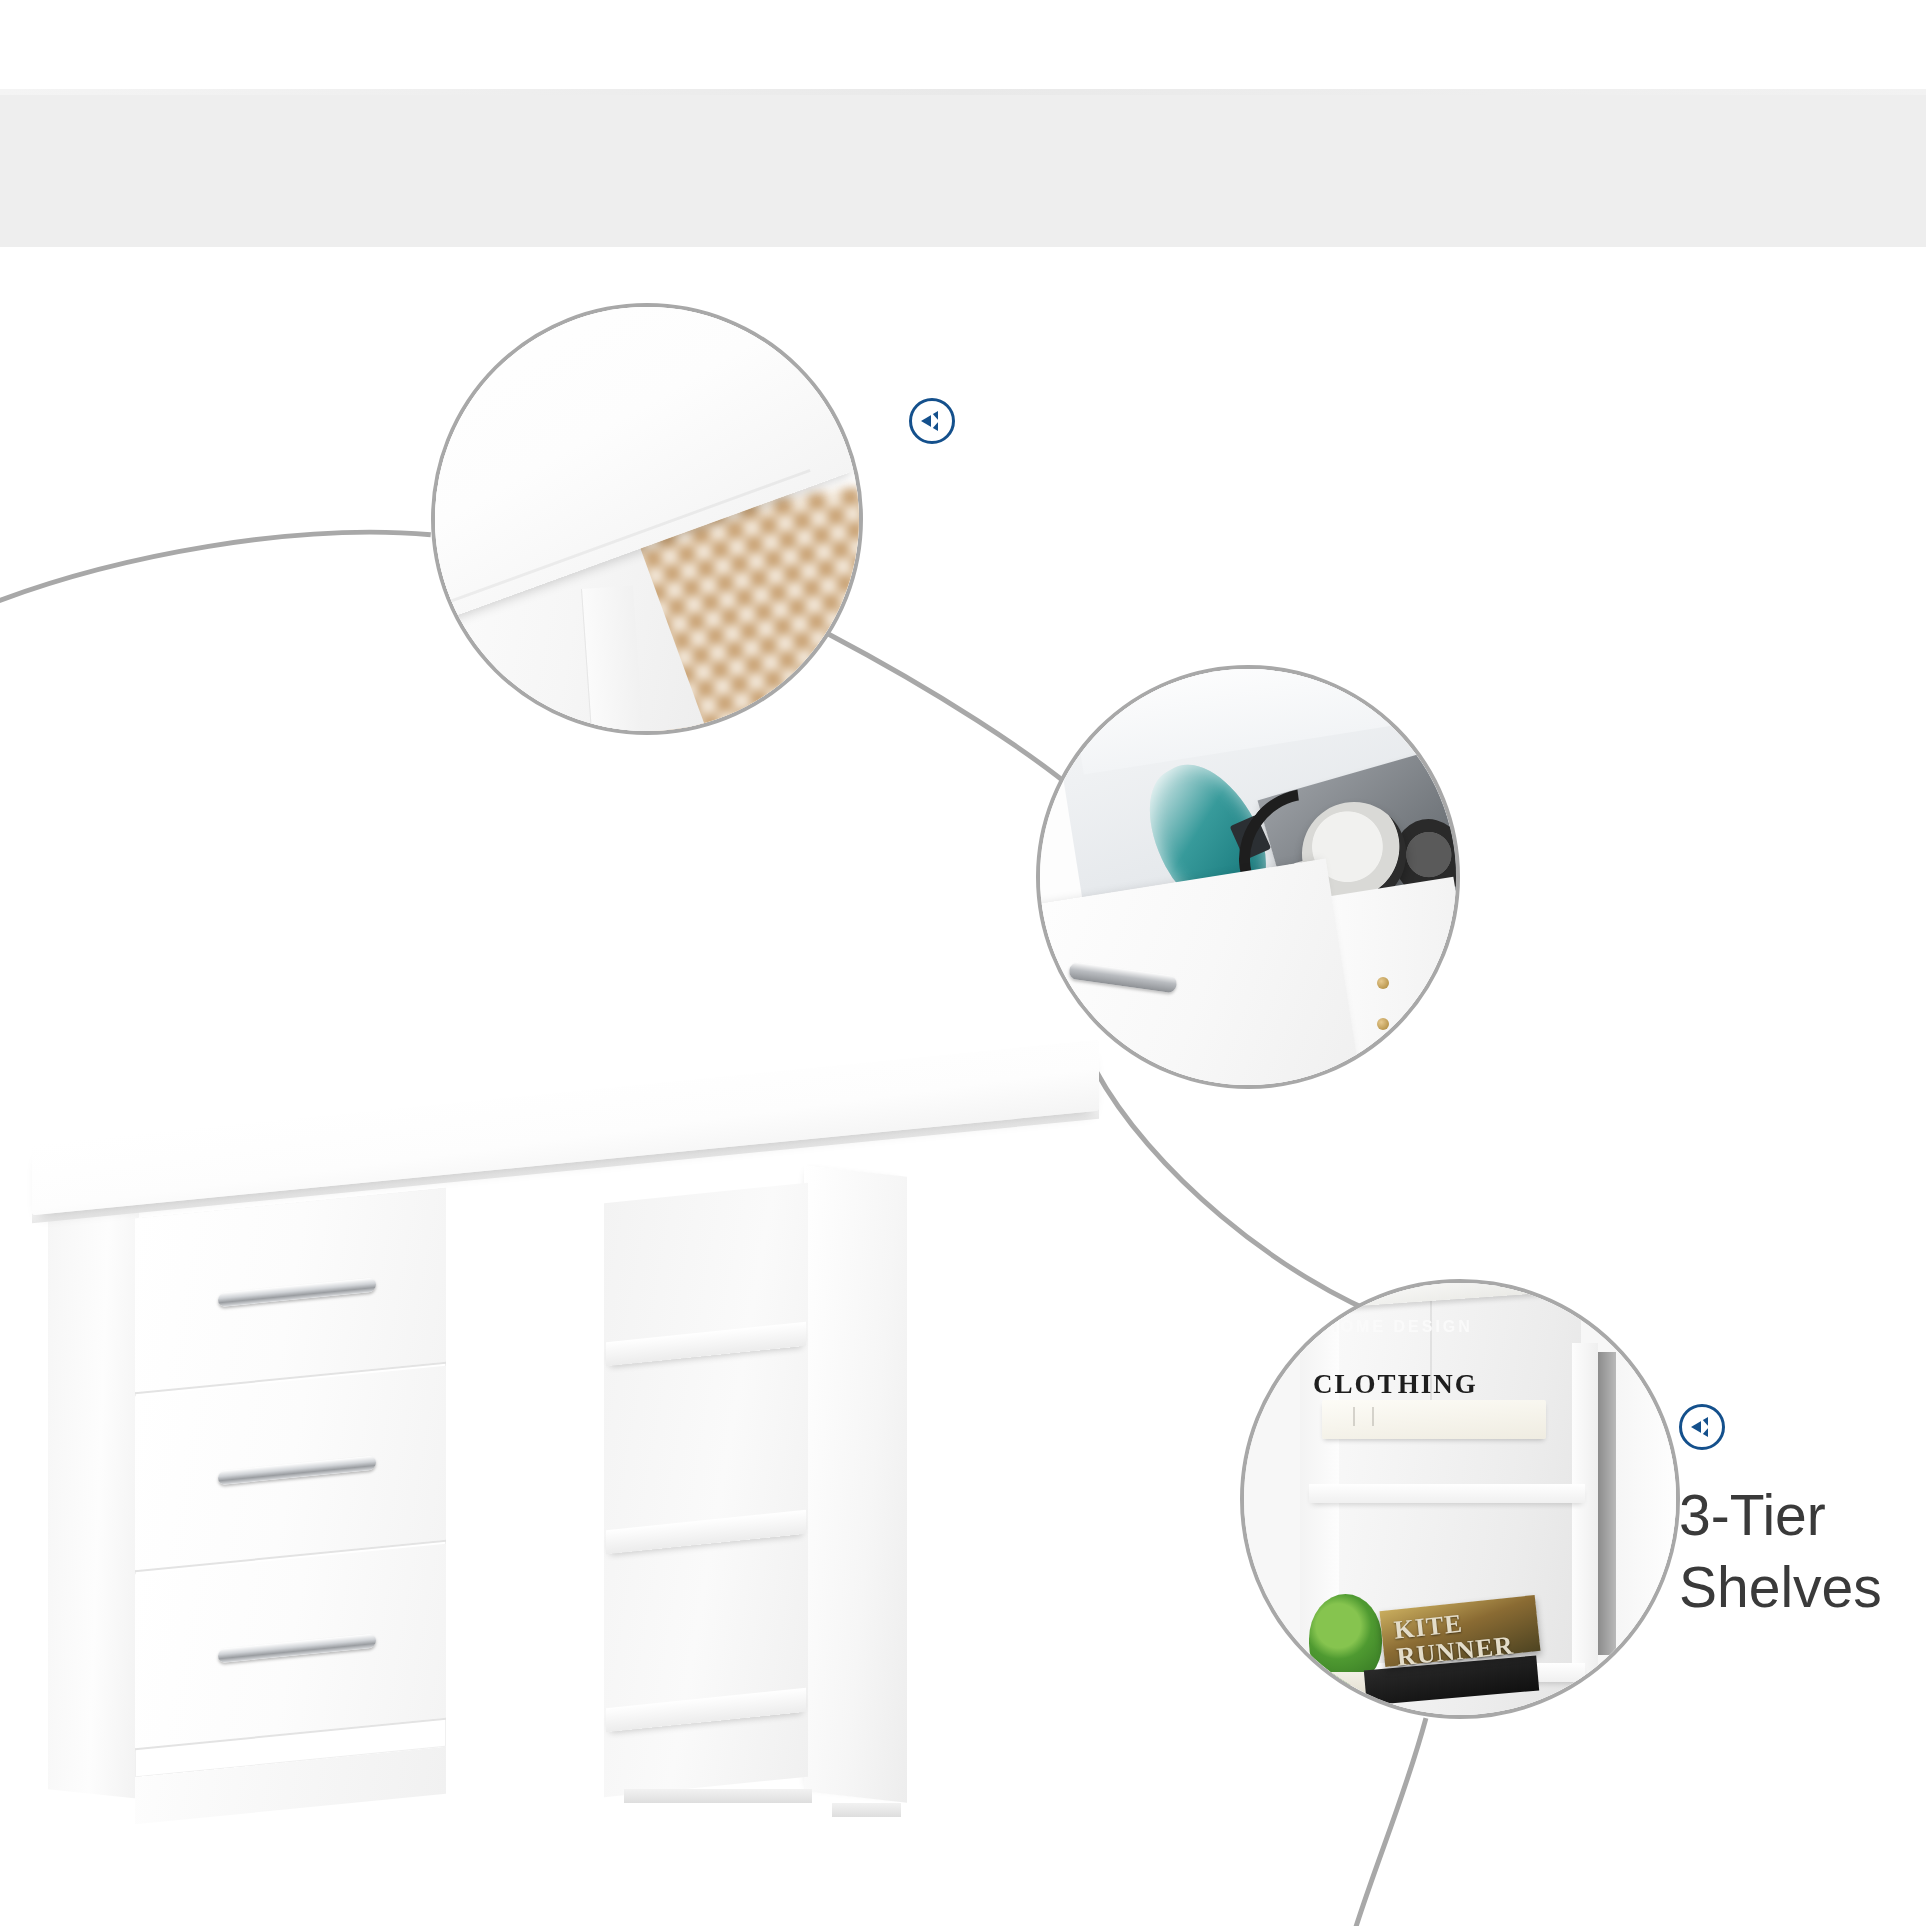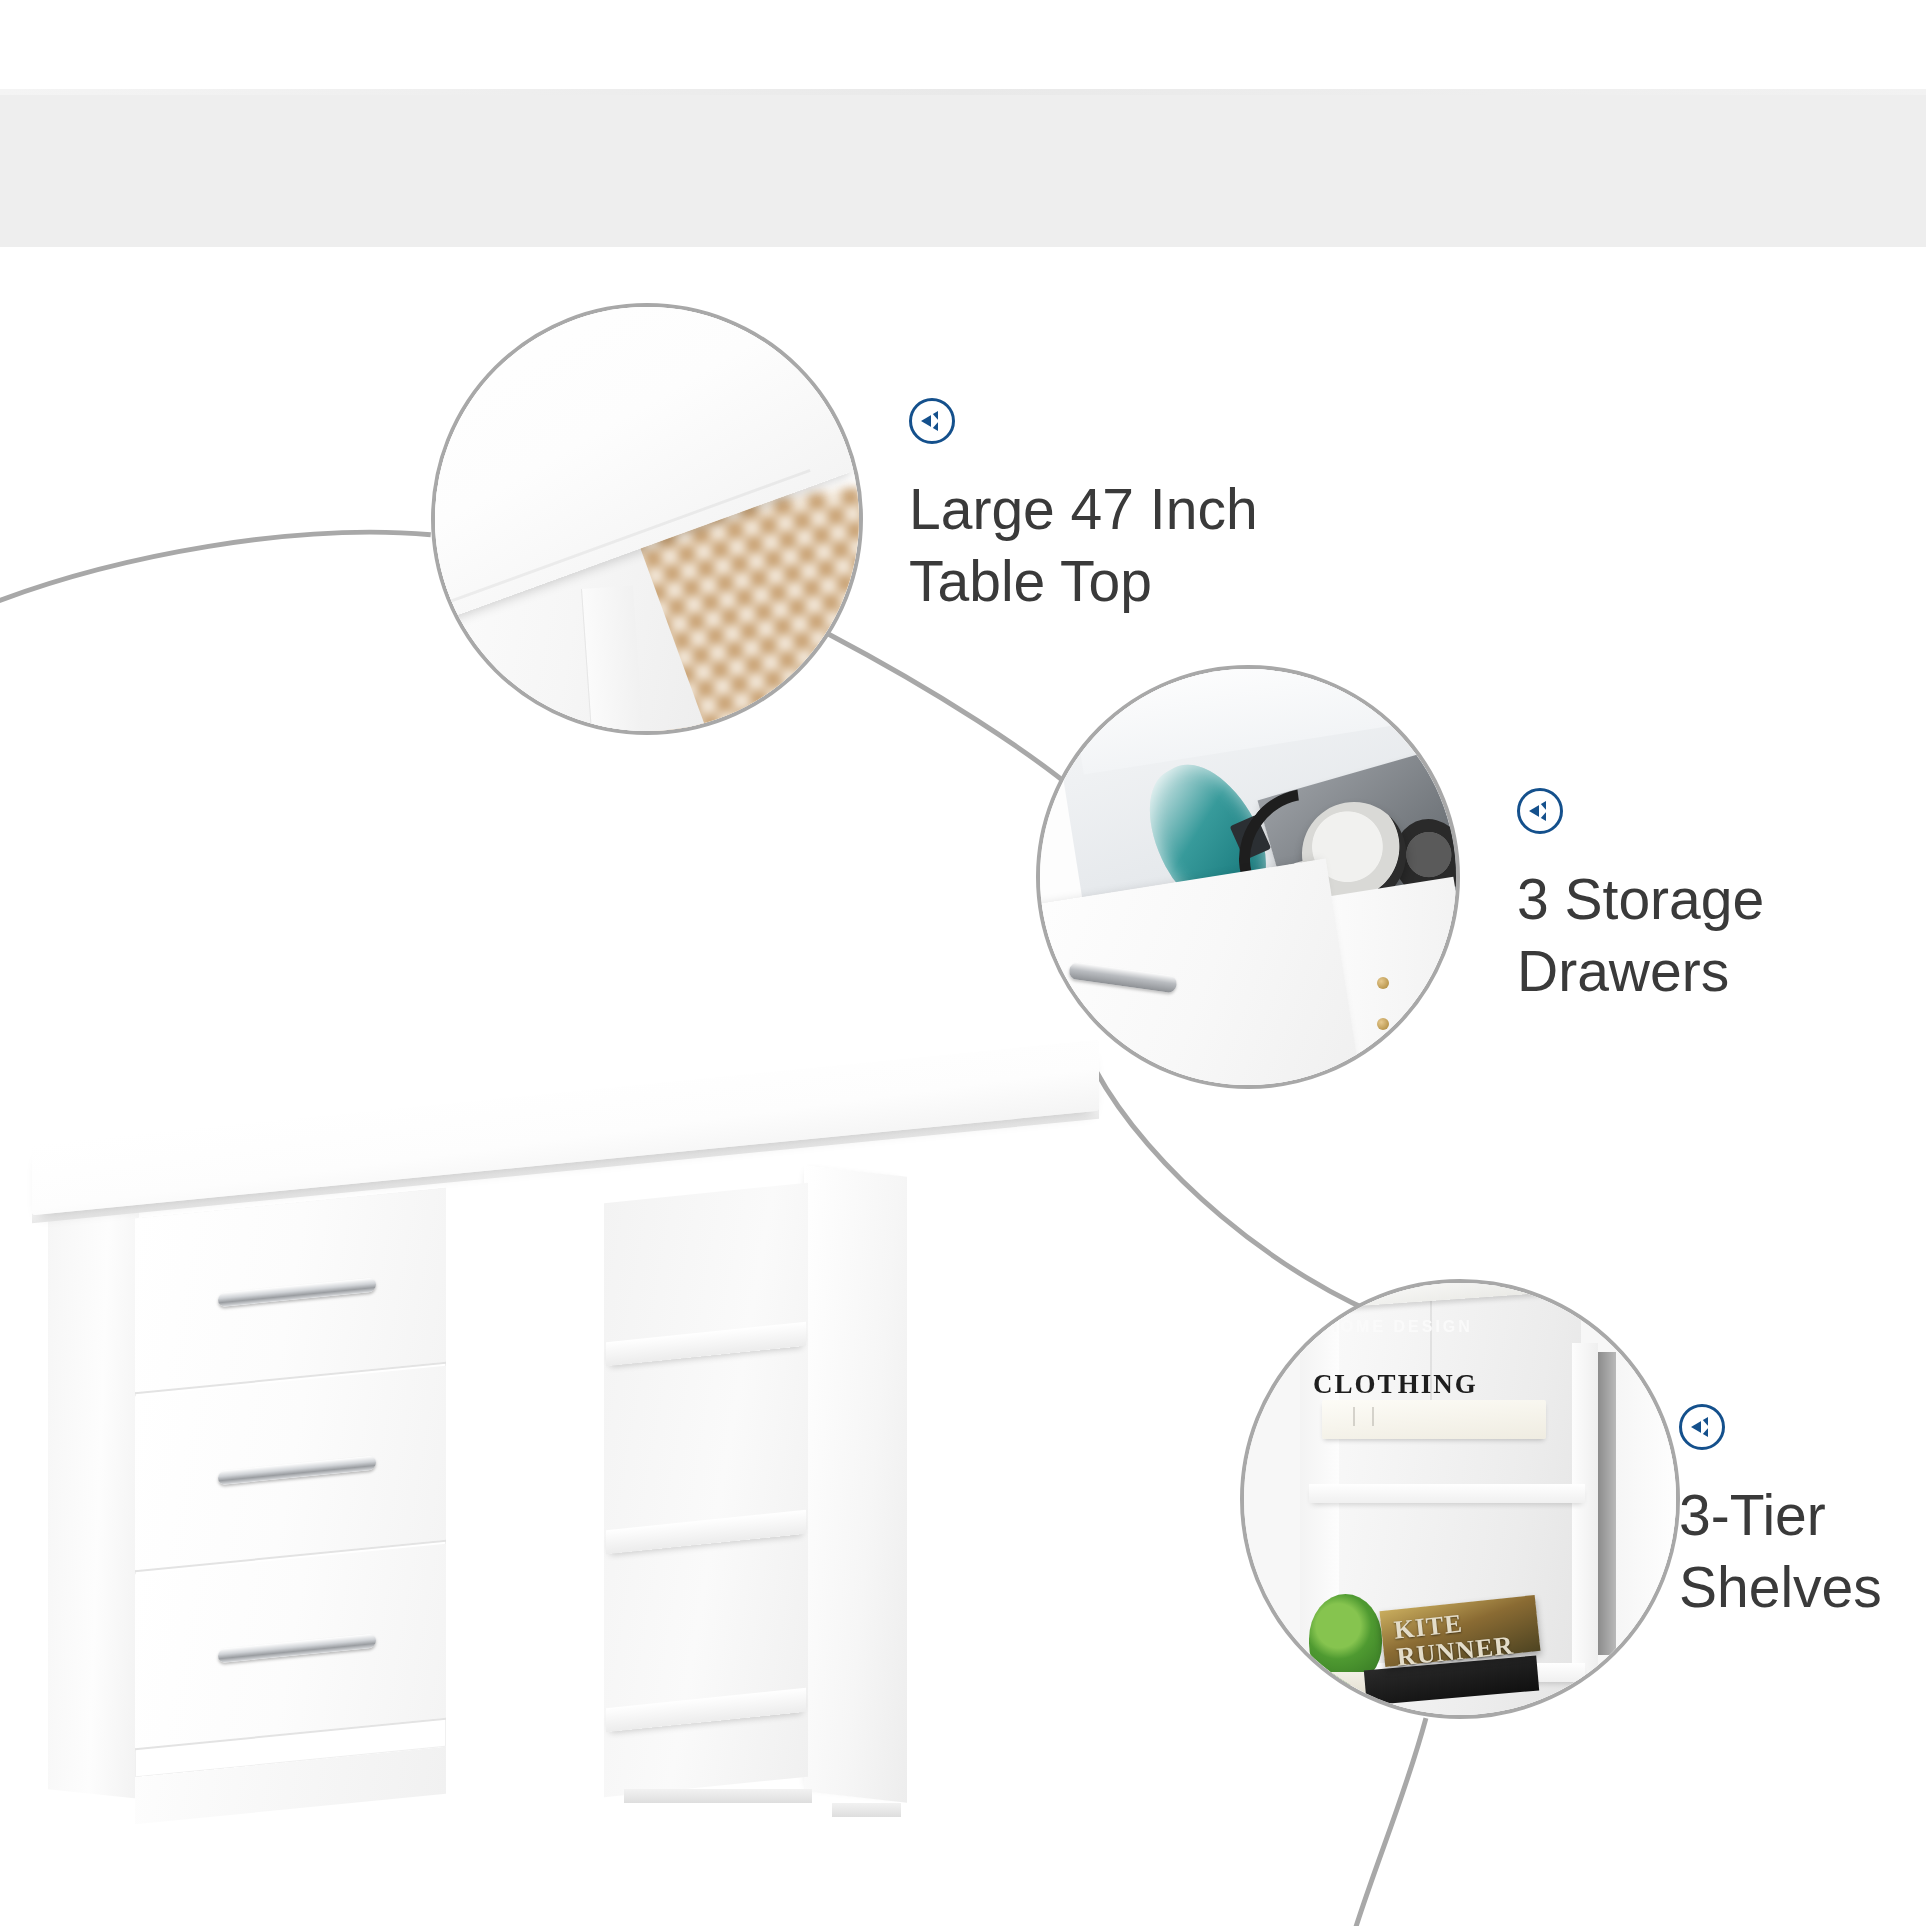--- a/index.html
+++ b/index.html
@@ -391,22 +391,20 @@
       <div class="i1-front"></div>
       <div class="i1-leg"></div>
       <div class="i1-edge"></div>
       <div class="i1-top"></div>
       <div class="i1-topline"></div>
     </div>
   </div>
 
   <div class="callout" style="left:909px; top:398px;">
     <div class="arrow-badge"></div>
-    <div class="callout-text">Large 47 Inch
-Table Top</div>
   </div>
 
   <div class="inset" style="left:1036px; top:665px; width:424px; height:424px;">
     <div class="scene">
       <div class="i2-bg"></div>
       <div class="i2-interior"></div>
       <div class="i2-innerwall"></div>
       <div class="i2-book"></div>
       <div class="i2-book-label">NTIQUE</div>
       <div class="i2-bottle"></div>
@@ -415,25 +413,20 @@
       <div class="i2-hp-cup2"></div>
       <div class="i2-hp-cup"></div>
       <div class="i2-sidewall"></div>
       <div class="i2-front"></div>
       <div class="i2-handle"></div>
       <div class="i2-screw" style="top:74%;"></div>
       <div class="i2-screw" style="top:84%;"></div>
     </div>
   </div>
 
-  <div class="callout" style="left:1517px; top:788px;">
-    <div class="arrow-badge"></div>
-    <div class="callout-text">3 Storage
-Drawers</div>
-  </div>
 
   <div class="inset" style="left:1240px; top:1279px; width:440px; height:440px;">
     <div class="scene">
       <div class="i3-bg"></div>
       <div class="i3-outer"></div>
       <div class="i3-gap"></div>
       <div class="i3-backpanel"></div>
       <div class="i3-rightpanel"></div>
       <div class="i3-leftpanel"></div>
       <div class="i3-divider"></div>

